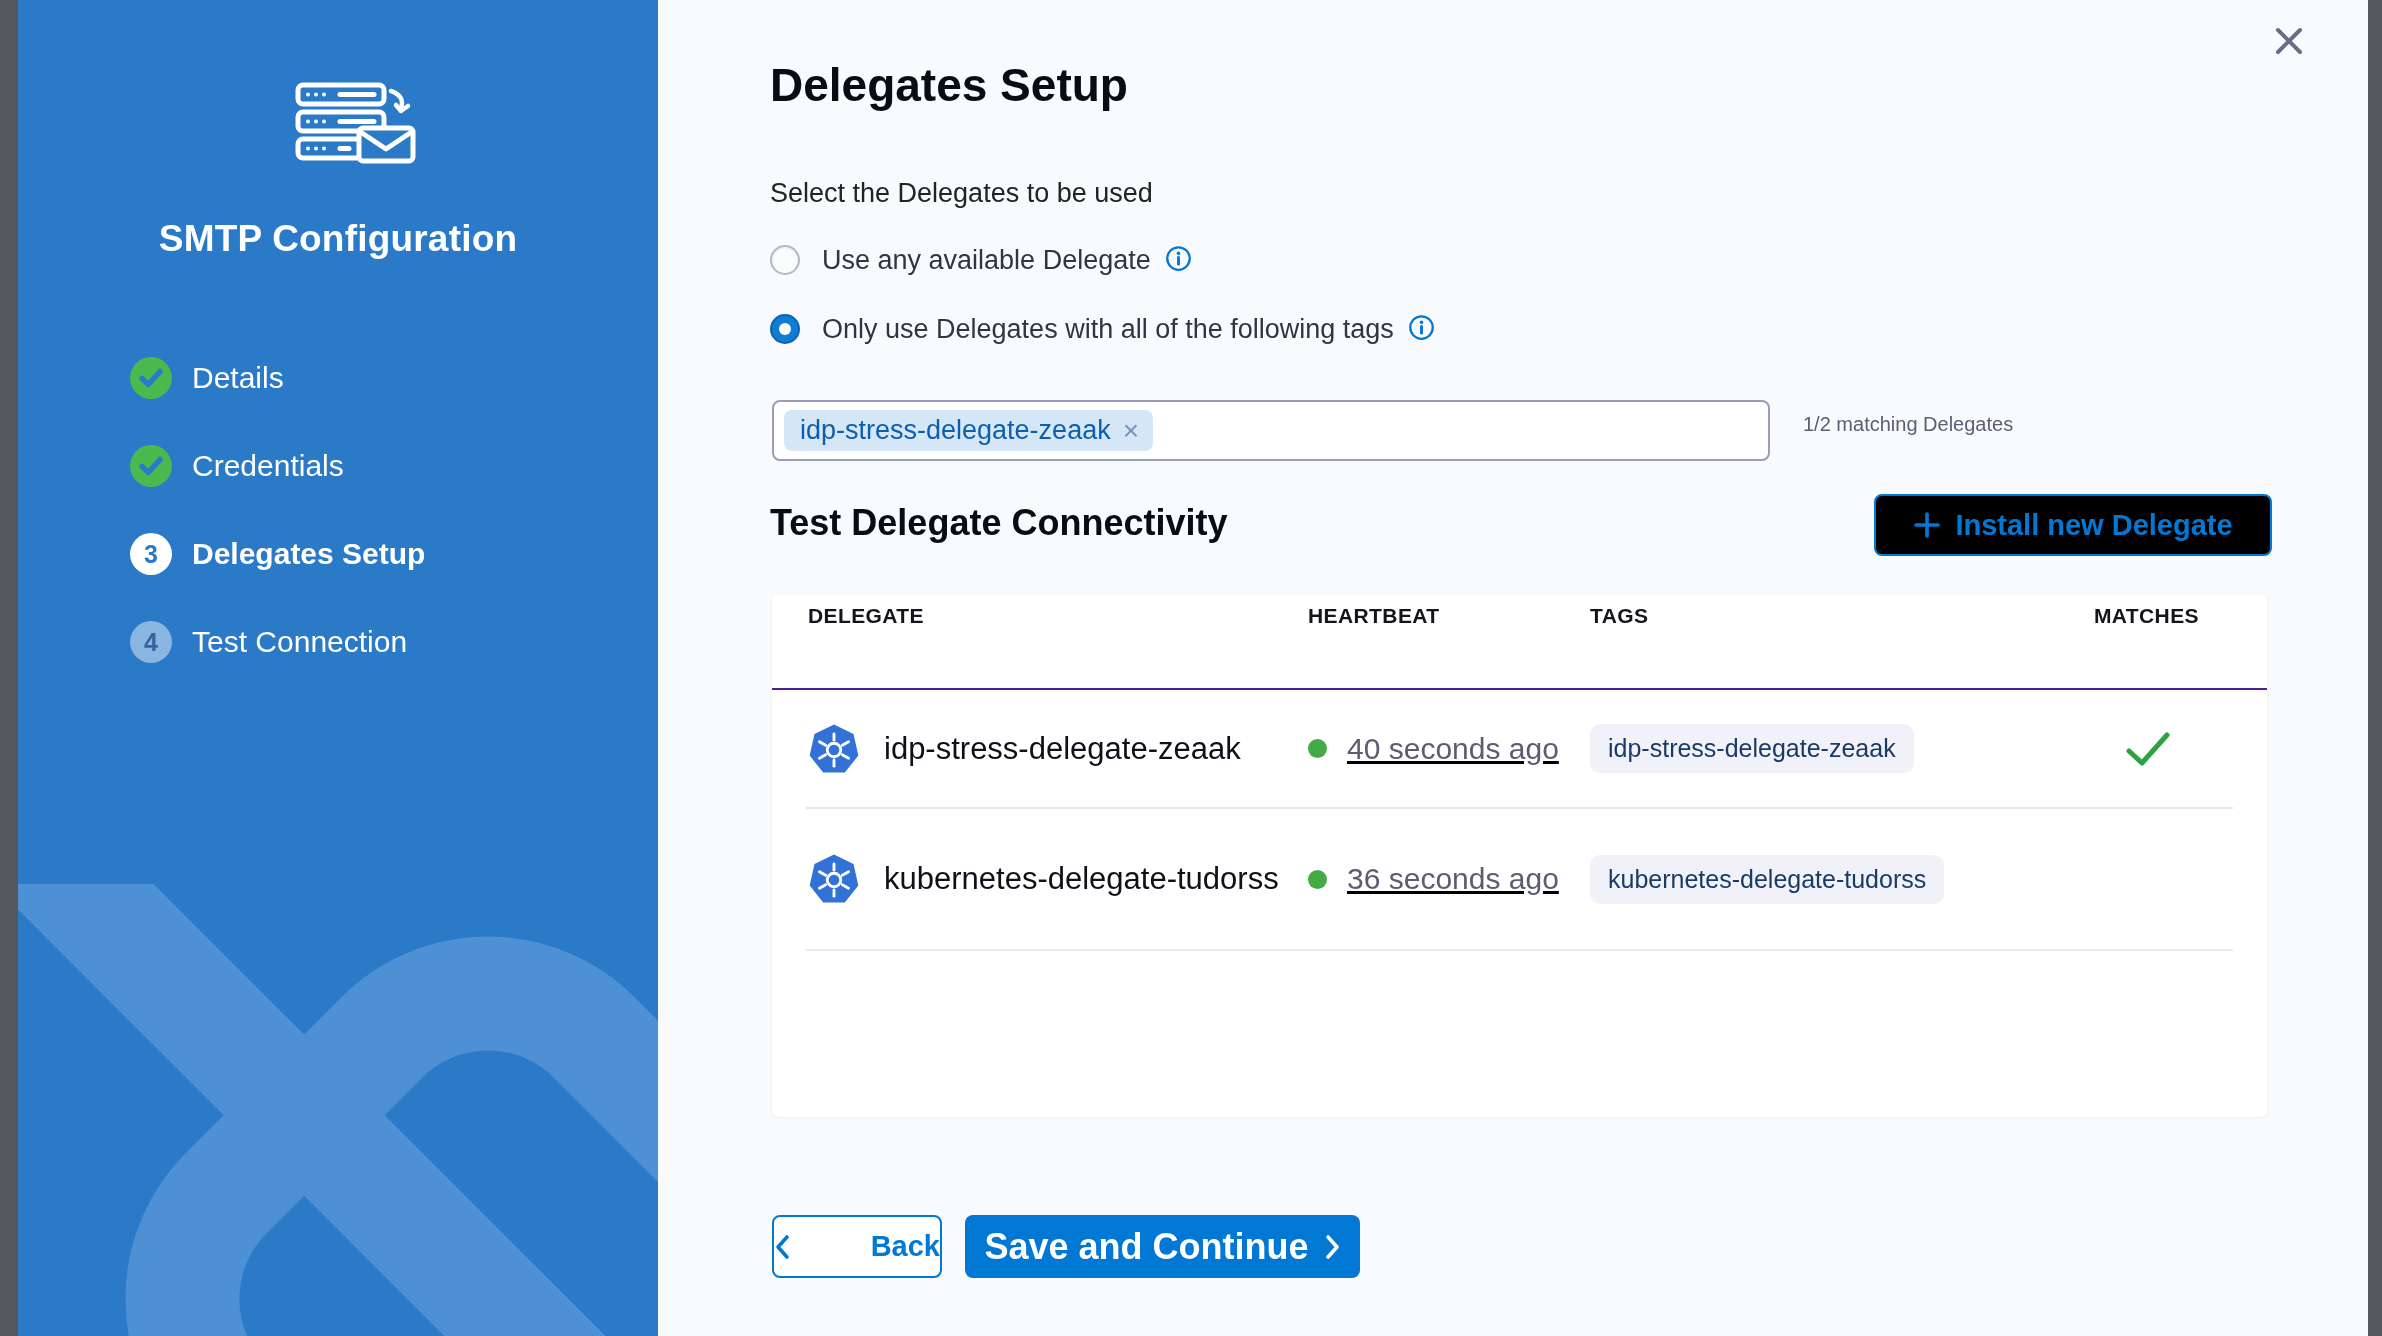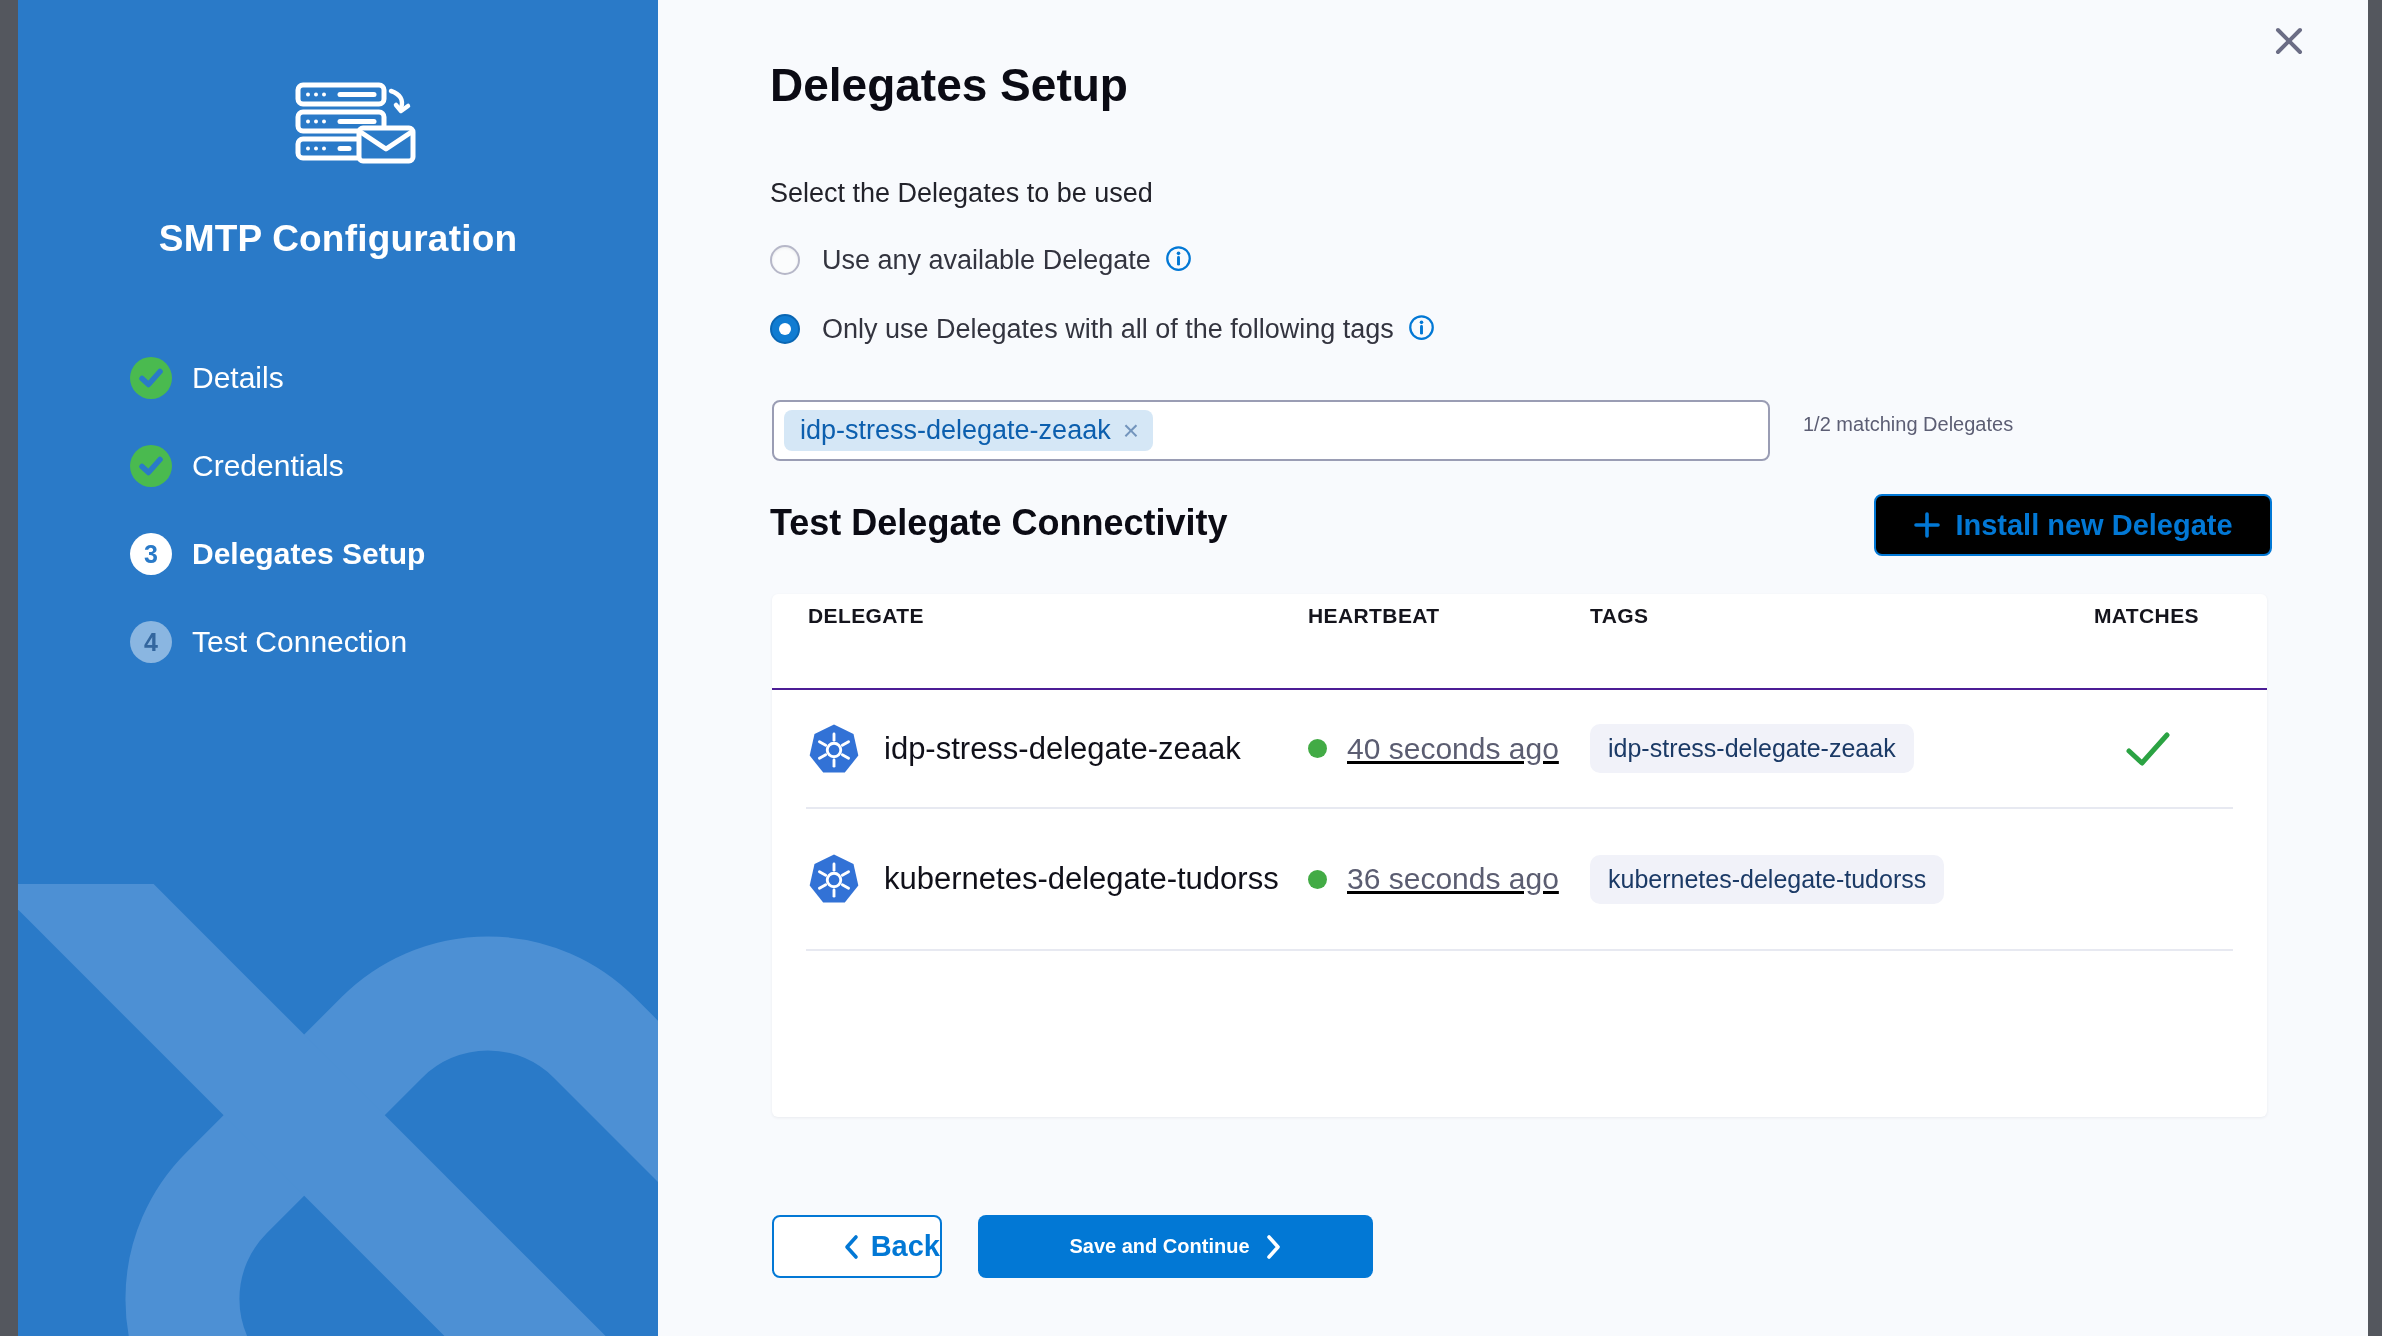--- a/index.html
+++ b/index.html
@@ -76,27 +76,27 @@
   .hb-cell { display:flex; align-items:center; gap:20px;text-decoration:underline; }
   .hb-dot { width:19px; height:19px; border-radius:50%; background:#42ab45; }
   .hb-text { font-size:30px; color:#5b5d71; }
   .tag-pill { display:inline-block; background:#f1f2f9; border-radius:10px;
               padding:10px 18px; font-size:25px; color:#1b3a66; }
   .match-cell { display:flex; justify-content:flex-end; padding-right:28px; }
 
   
   .back-btn { position:absolute; left:114px; top:1215px; width:170px; height:63px;
               background:#ffffff; border:2px solid #0278d5; border-radius:8px;
-              display:flex; align-items:center; justify-content:flex-end; gap:12px;
+              display:flex; align-items:center; justify-content:space-between; gap:12px;
               color:#0278d5; font-size:29px; font-weight:700; cursor:pointer;
               font-family:"Liberation Sans", sans-serif; }
-  .save-btn { position:absolute; left:320px; top:1215px; width:395px; height:63px;
+  .save-btn { position:absolute; left:307px; top:1215px; width:395px; height:63px;
               background:#0278d5; border:none; border-radius:8px;
               display:flex; align-items:center; justify-content:center; gap:16px;
-              color:#ffffff; font-size:20px; font-weight:700; cursor:pointer;
+              color:#ffffff; font-size:36px; font-weight:700; cursor:pointer;
               font-family:"Liberation Sans", sans-serif; }
 </style>
 </head>
 <body>
 
 <div class="screen">
   <div class="edge-left"></div>
   <div class="edge-right"></div>
 
   <aside class="sidebar">

